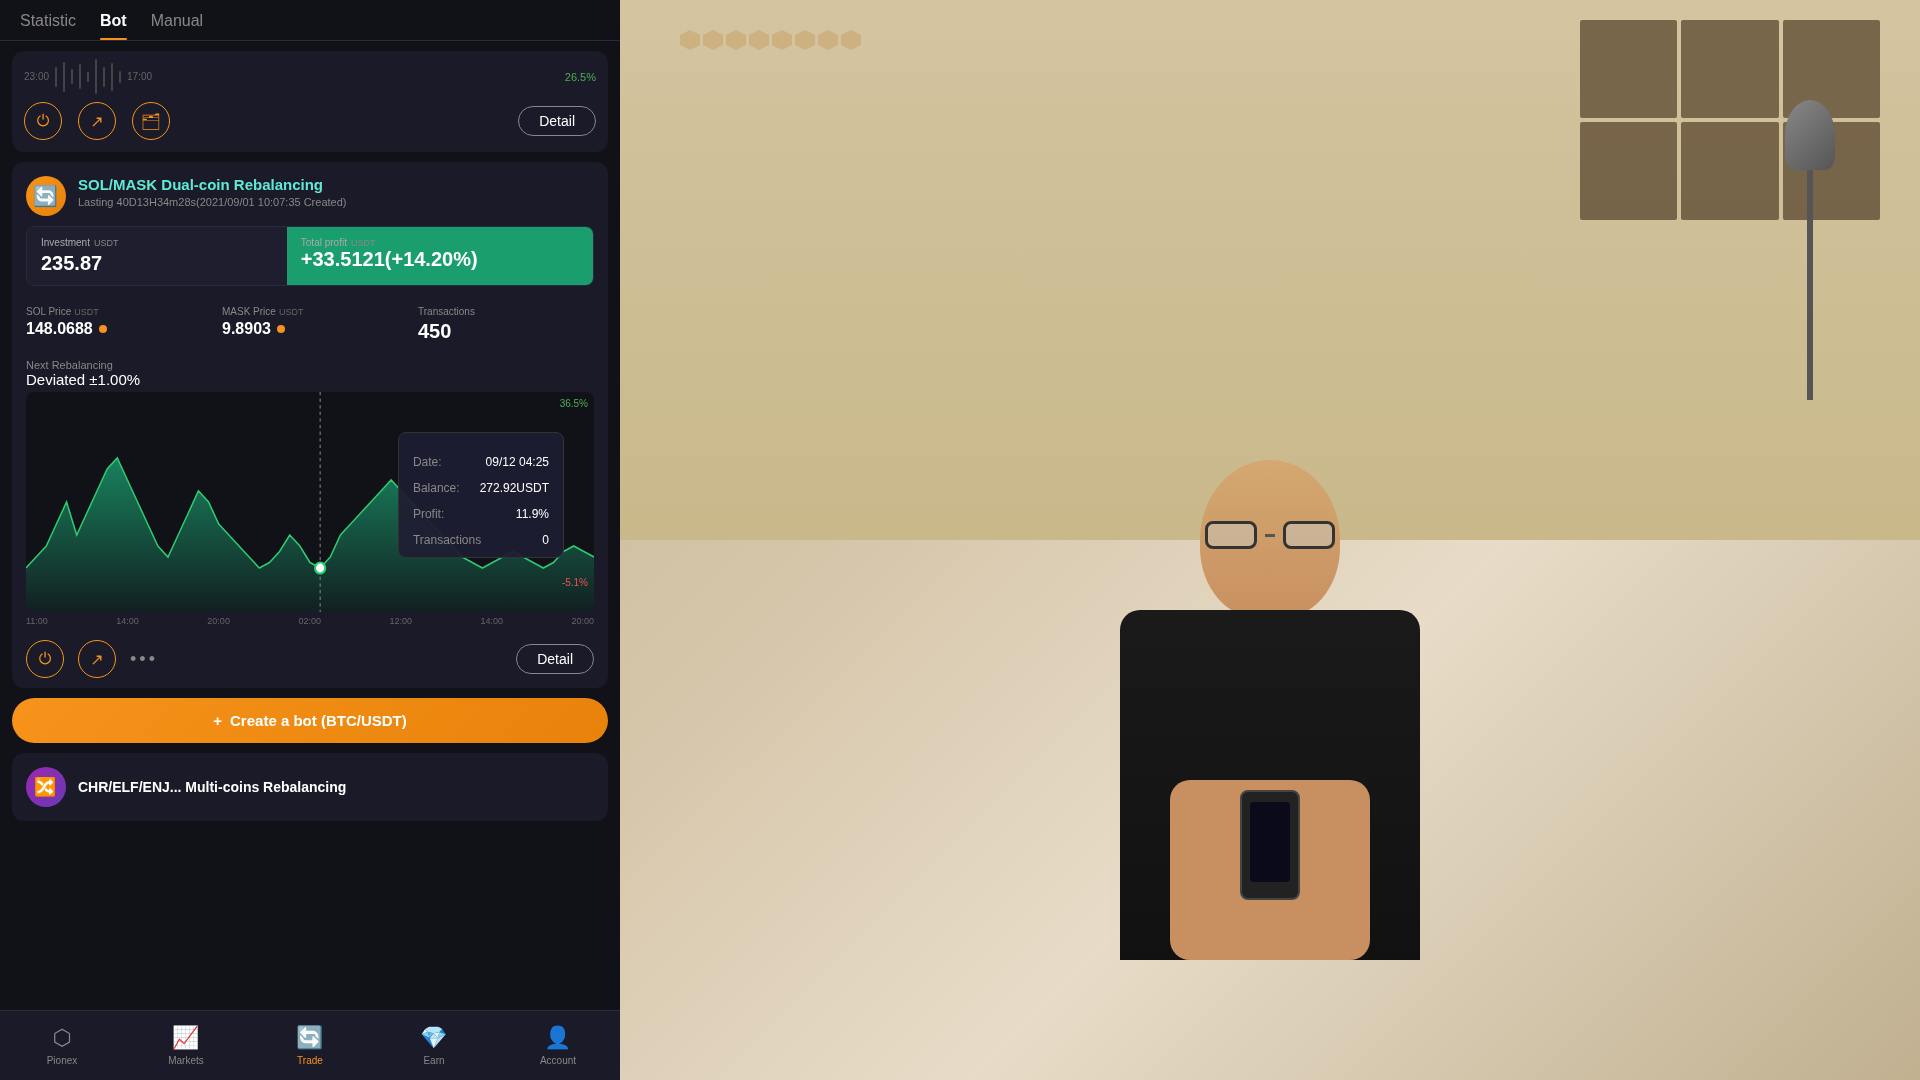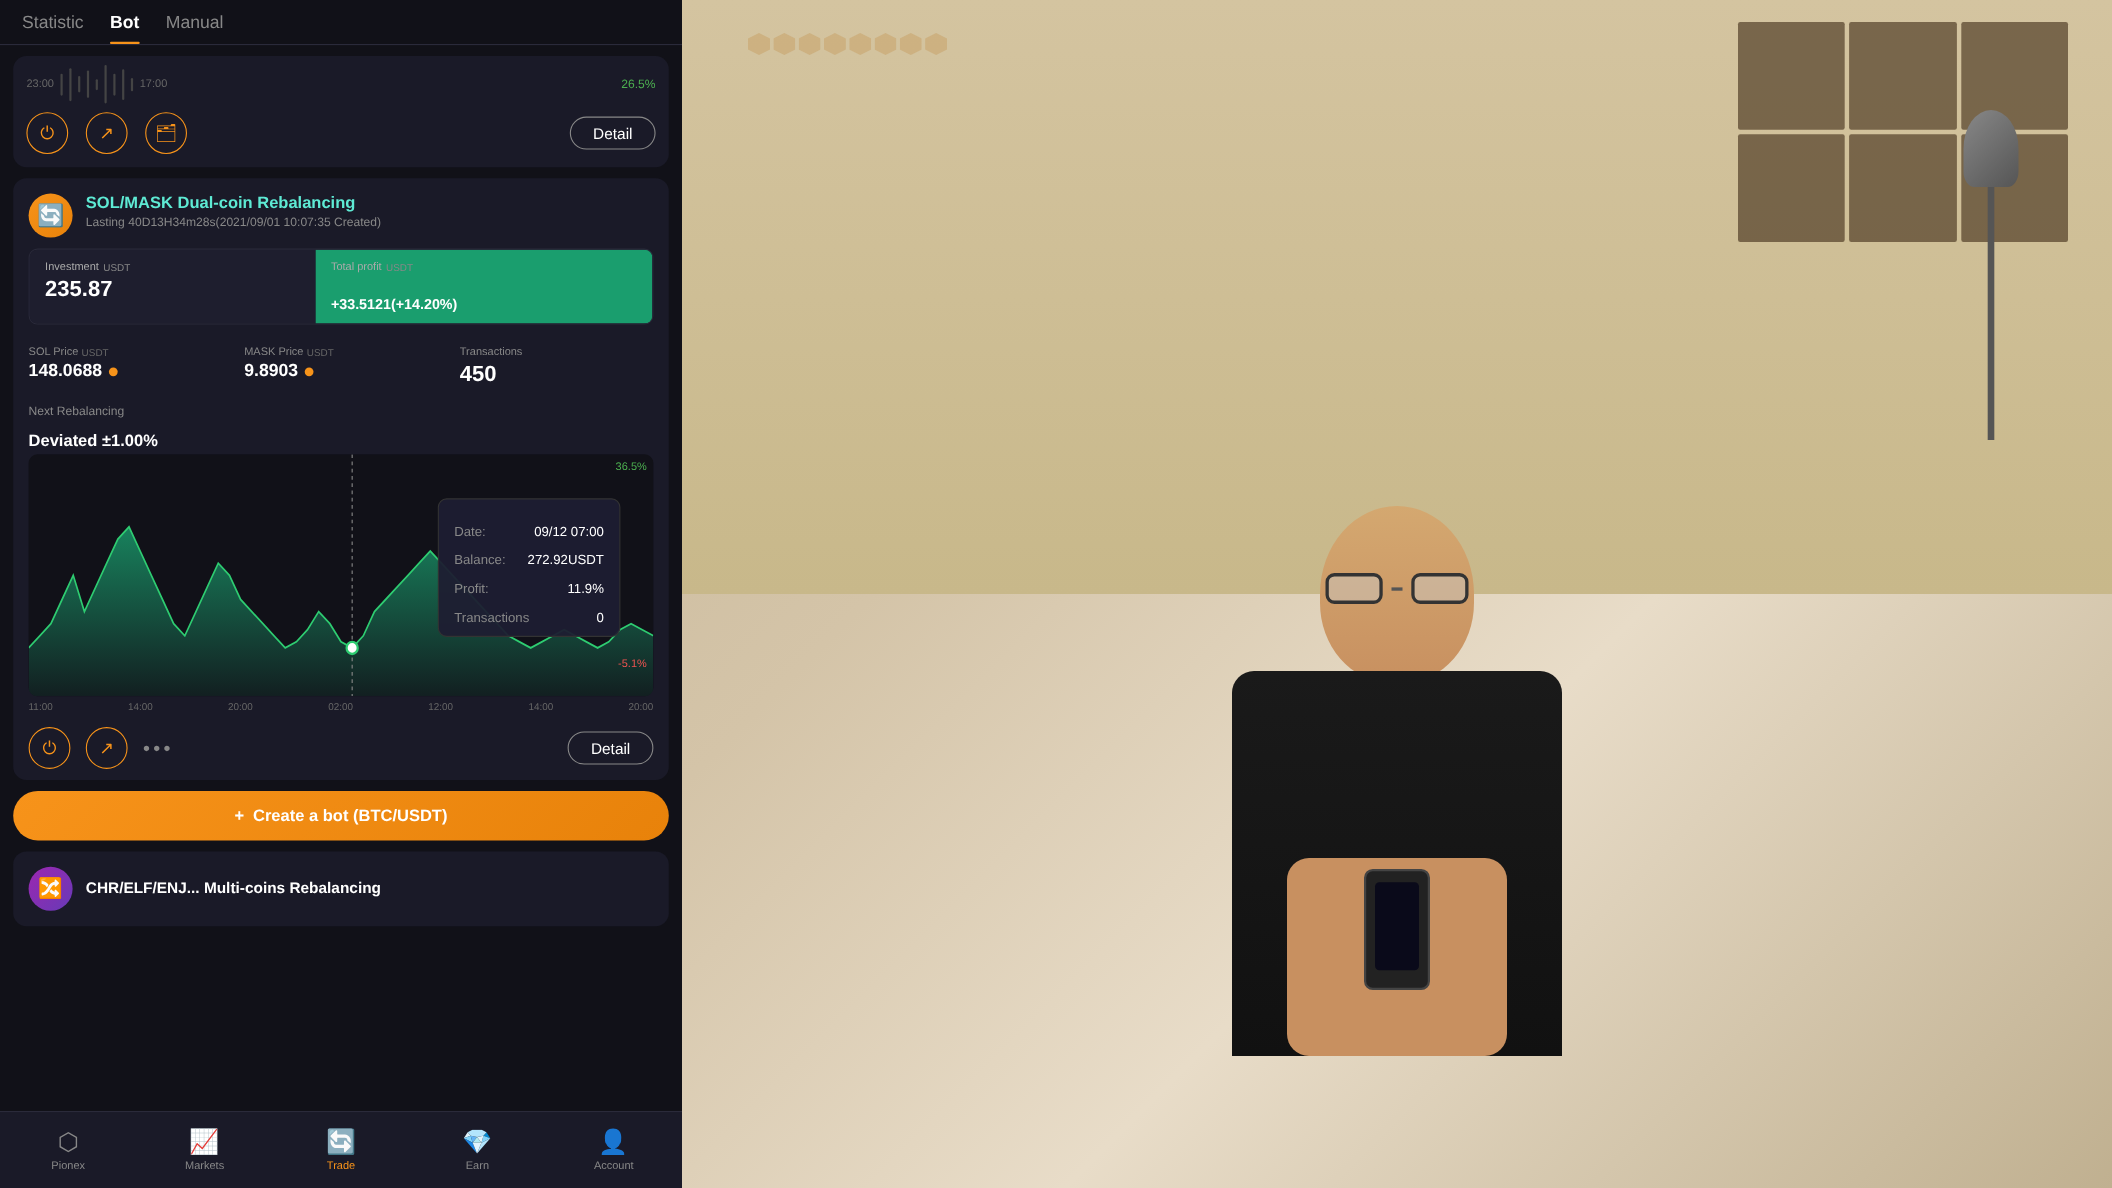--- a/index.html
+++ b/index.html
@@ -209,24 +209,24 @@
     }
 
     .metric-value {
       font-size: 20px;
       font-weight: 700;
       color: #fff;
       margin-top: 4px;
     }
 
     .profit-value {
-      font-size: 13px;
+      font-size: 20px;
       font-weight: 700;
       color: #fff;
-      margin-top: 21px;
+      margin-top: 0;
     }
 
     
     .price-row {
       display: flex;
       padding: 8px 14px;
       gap: 20px;
     }
 
     .price-item {
@@ -277,22 +277,22 @@
     }
 
     .rebalance-label {
       color: #888;
       font-size: 11px;
     }
 
     .rebalance-value {
       color: #fff;
       font-size: 15px;
-      font-weight: 700;
-      margin-top: 12px;
+      font-weight: 400;
+      margin-top: 0;
     }
 
     
     .chart-area {
       position: relative;
       margin: 0 14px;
       height: 220px;
       background: #111118;
       border-radius: 8px;
       overflow: hidden;
@@ -613,21 +613,21 @@
 
           <line x1="290" y1="0" x2="290" y2="200" stroke="#888" stroke-width="1" stroke-dasharray="3,3"></line>
 
           <circle cx="290" cy="160" r="5" fill="#fff" stroke="#2ecc71" stroke-width="2"></circle>
         </svg>
 
         
         <div class="chart-tooltip">
           <div class="tooltip-row">
             <span class="tooltip-label">Date:</span>
-            <span class="tooltip-value">09/12 07:00</span>
+            <span class="tooltip-value">09/12 04:25</span>
           </div>
           <div class="tooltip-row">
             <span class="tooltip-label">Balance:</span>
             <span class="tooltip-value">272.92USDT</span>
           </div>
           <div class="tooltip-row">
             <span class="tooltip-label">Profit:</span>
             <span class="tooltip-value">11.9%</span>
           </div>
           <div class="tooltip-row">

